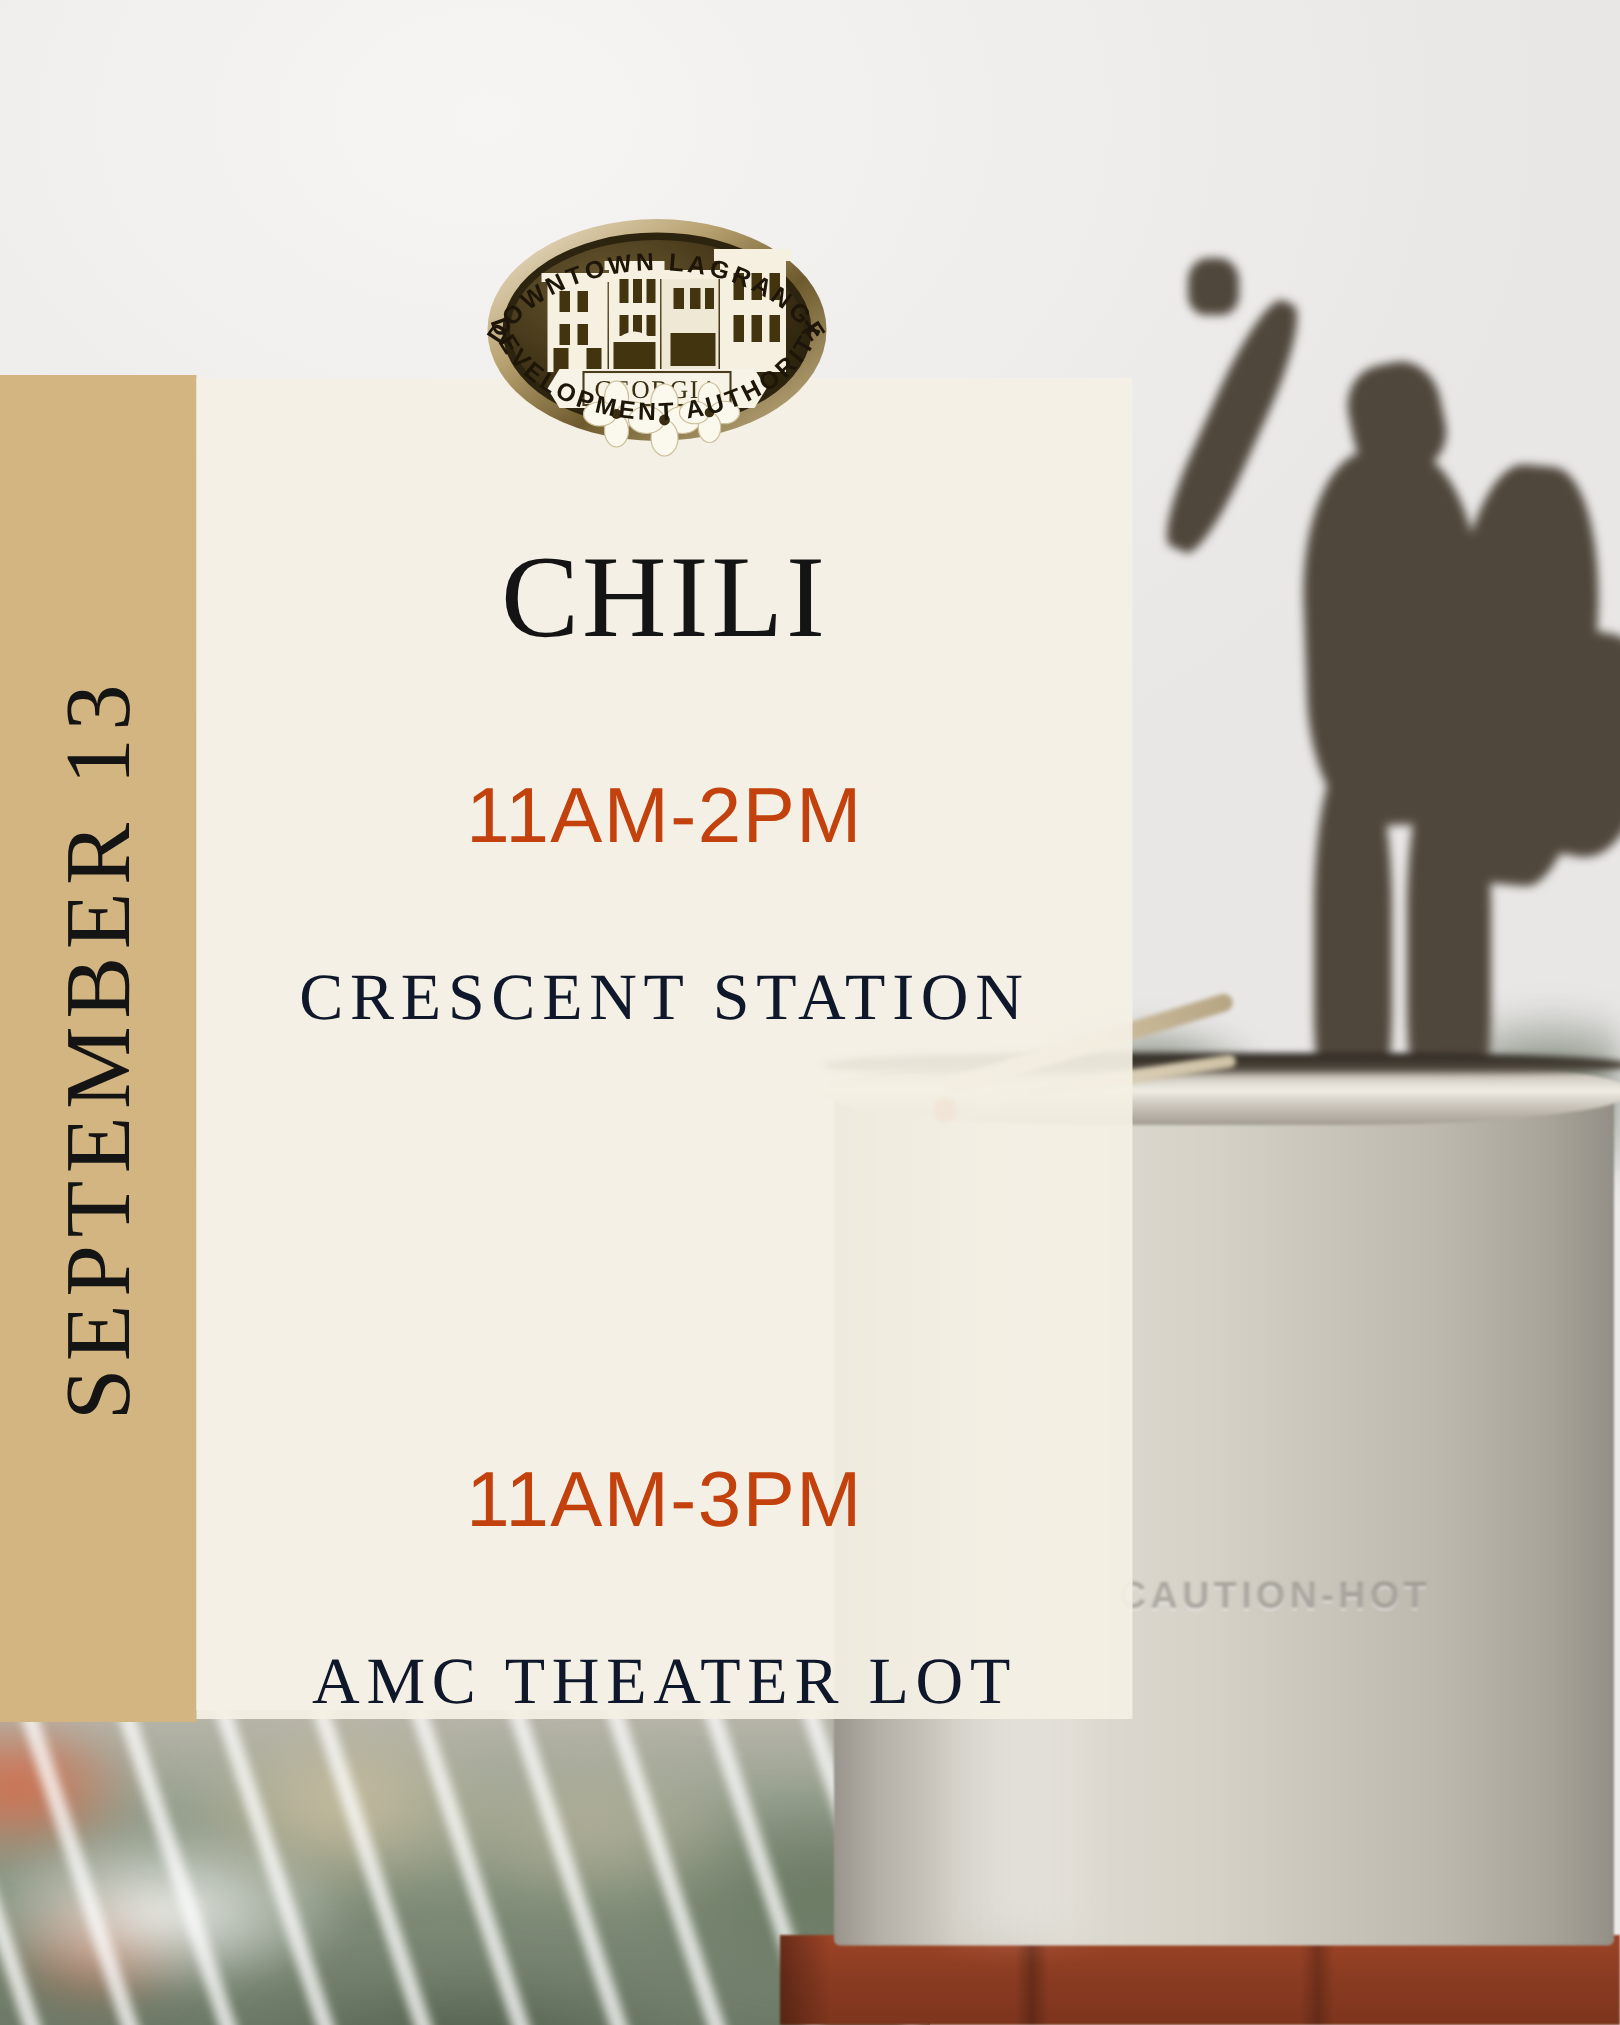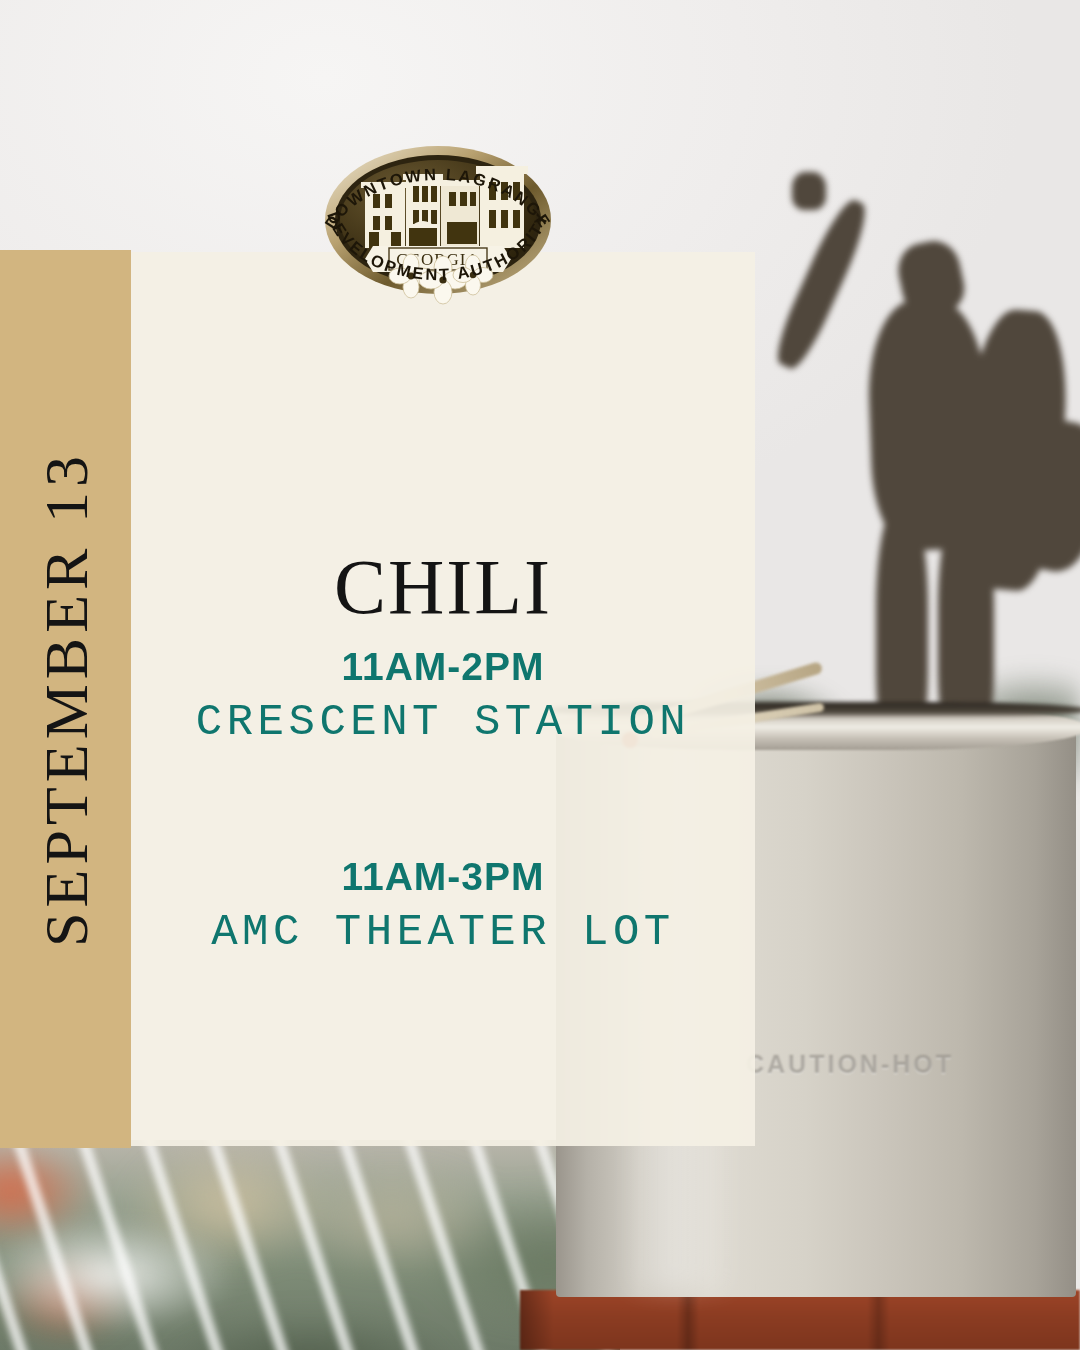--- a/index.html
+++ b/index.html
@@ -181,52 +181,52 @@
   .cream-panel {
     position: absolute;
     left: 131px; top: 252px; width: 624px; height: 894px;
     background: rgba(244,240,228,0.93);
   }
 
   .content {
     position: absolute;
     left: 131px; top: 252px; width: 624px; height: 894px;
     display: flex; flex-direction: column;
-    align-items: center; justify-content: center;
+    align-items: center; justify-content: space-between;
     padding-top: 108px;
     box-sizing: border-box;
   }
 
   .headline {
     font-family: "Liberation Serif", serif;
     color: #141414;
     text-align: center;
     line-height: 0.98;
     letter-spacing: 2px;
     font-size: 78px;
     margin: 0;
     font-weight: 400;
   }
   .headline .l2 { display: block; }
 
   .time {
     font-family: "Liberation Sans", sans-serif;
-    font-weight: 700;
-    font-size: 39px;
+    font-weight: 400;
+    font-size: 52px;
     letter-spacing: 1px;
-    color: #0f766e;
+    color: #c2410c;
     margin-top: 20px;
     text-align: center;
   }
   .place {
-    font-family: Liberation Mono, monospace;
+    font-family: Liberation Serif, serif;
     font-weight: 400;
     font-size: 44px;
     letter-spacing: 4.5px;
-    color: #0f766e;
+    color: #0f172a;
     margin-top: 8px;
     text-align: center;
   }
 
   .block-gap { height: 88px; }
 
   
   .logo {
     position: absolute;
     left: 303px; top: 128px; width: 270px; height: 180px;

